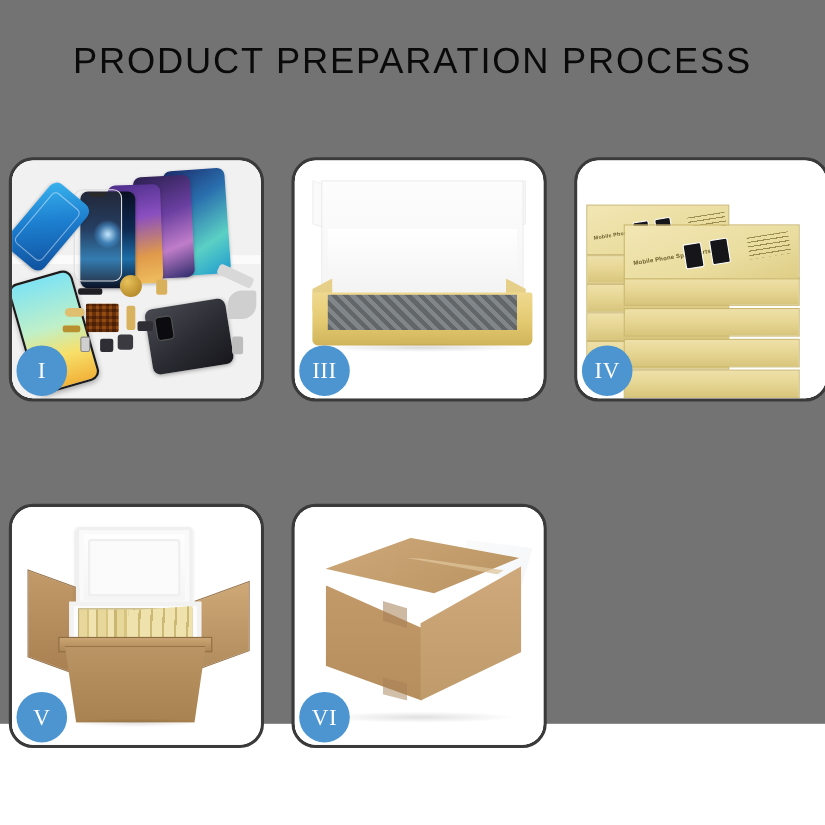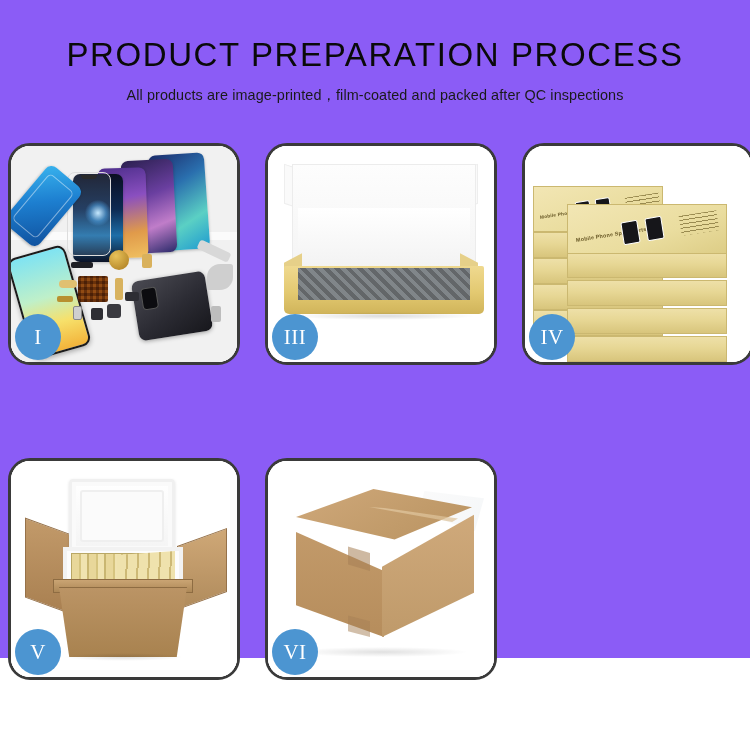--- a/index.html
+++ b/index.html
@@ -2,21 +2,21 @@
 <html><head>
 <meta charset="utf-8">
 <style>
   * { box-sizing: border-box; margin: 0; padding: 0; }
   html, body {
     width: 750px; height: 750px;
     background: #ffffff;
     font-family: "Liberation Sans", sans-serif;
     overflow: hidden;
   }
-  .page { position: relative; width: 750px; height: 658px; background: #8b5cf6; }
+  .page { position: relative; width: 750px; height: 658px; background: #737373; }
 
   
   .header { position: absolute; left: 0; top: 0; width: 750px; text-align: center; }
   .title {
     font-size: 33px; font-weight: 500; letter-spacing: 1.6px;
     color: #0a0a0a; line-height: 1; padding-top: 38px;
     white-space: nowrap;
   }
   .subtitle {
     font-size: 14.4px; font-weight: 400; letter-spacing: 0.1px;
@@ -276,21 +276,20 @@
   .c6-shadow { position:absolute; left:30px; top:186px; width:168px; height:10px;
     background: radial-gradient(ellipse at center, rgba(0,0,0,.12), rgba(0,0,0,0) 72%); }
 </style>
 </head>
 <body>
 
 <div class="page">
 
   <div class="header">
     <div class="title">PRODUCT PREPARATION PROCESS</div>
-    <div class="subtitle">All products are image-printed，film-coated and packed after QC inspections</div>
   </div>
 
   <div class="grid">
 
     <div class="panel p1">
       <div class="panel-inner">
         <div class="scene">
           <div class="strip-white"></div>
           <div class="ph ph-a"></div>
           <div class="ph ph-b"></div>

